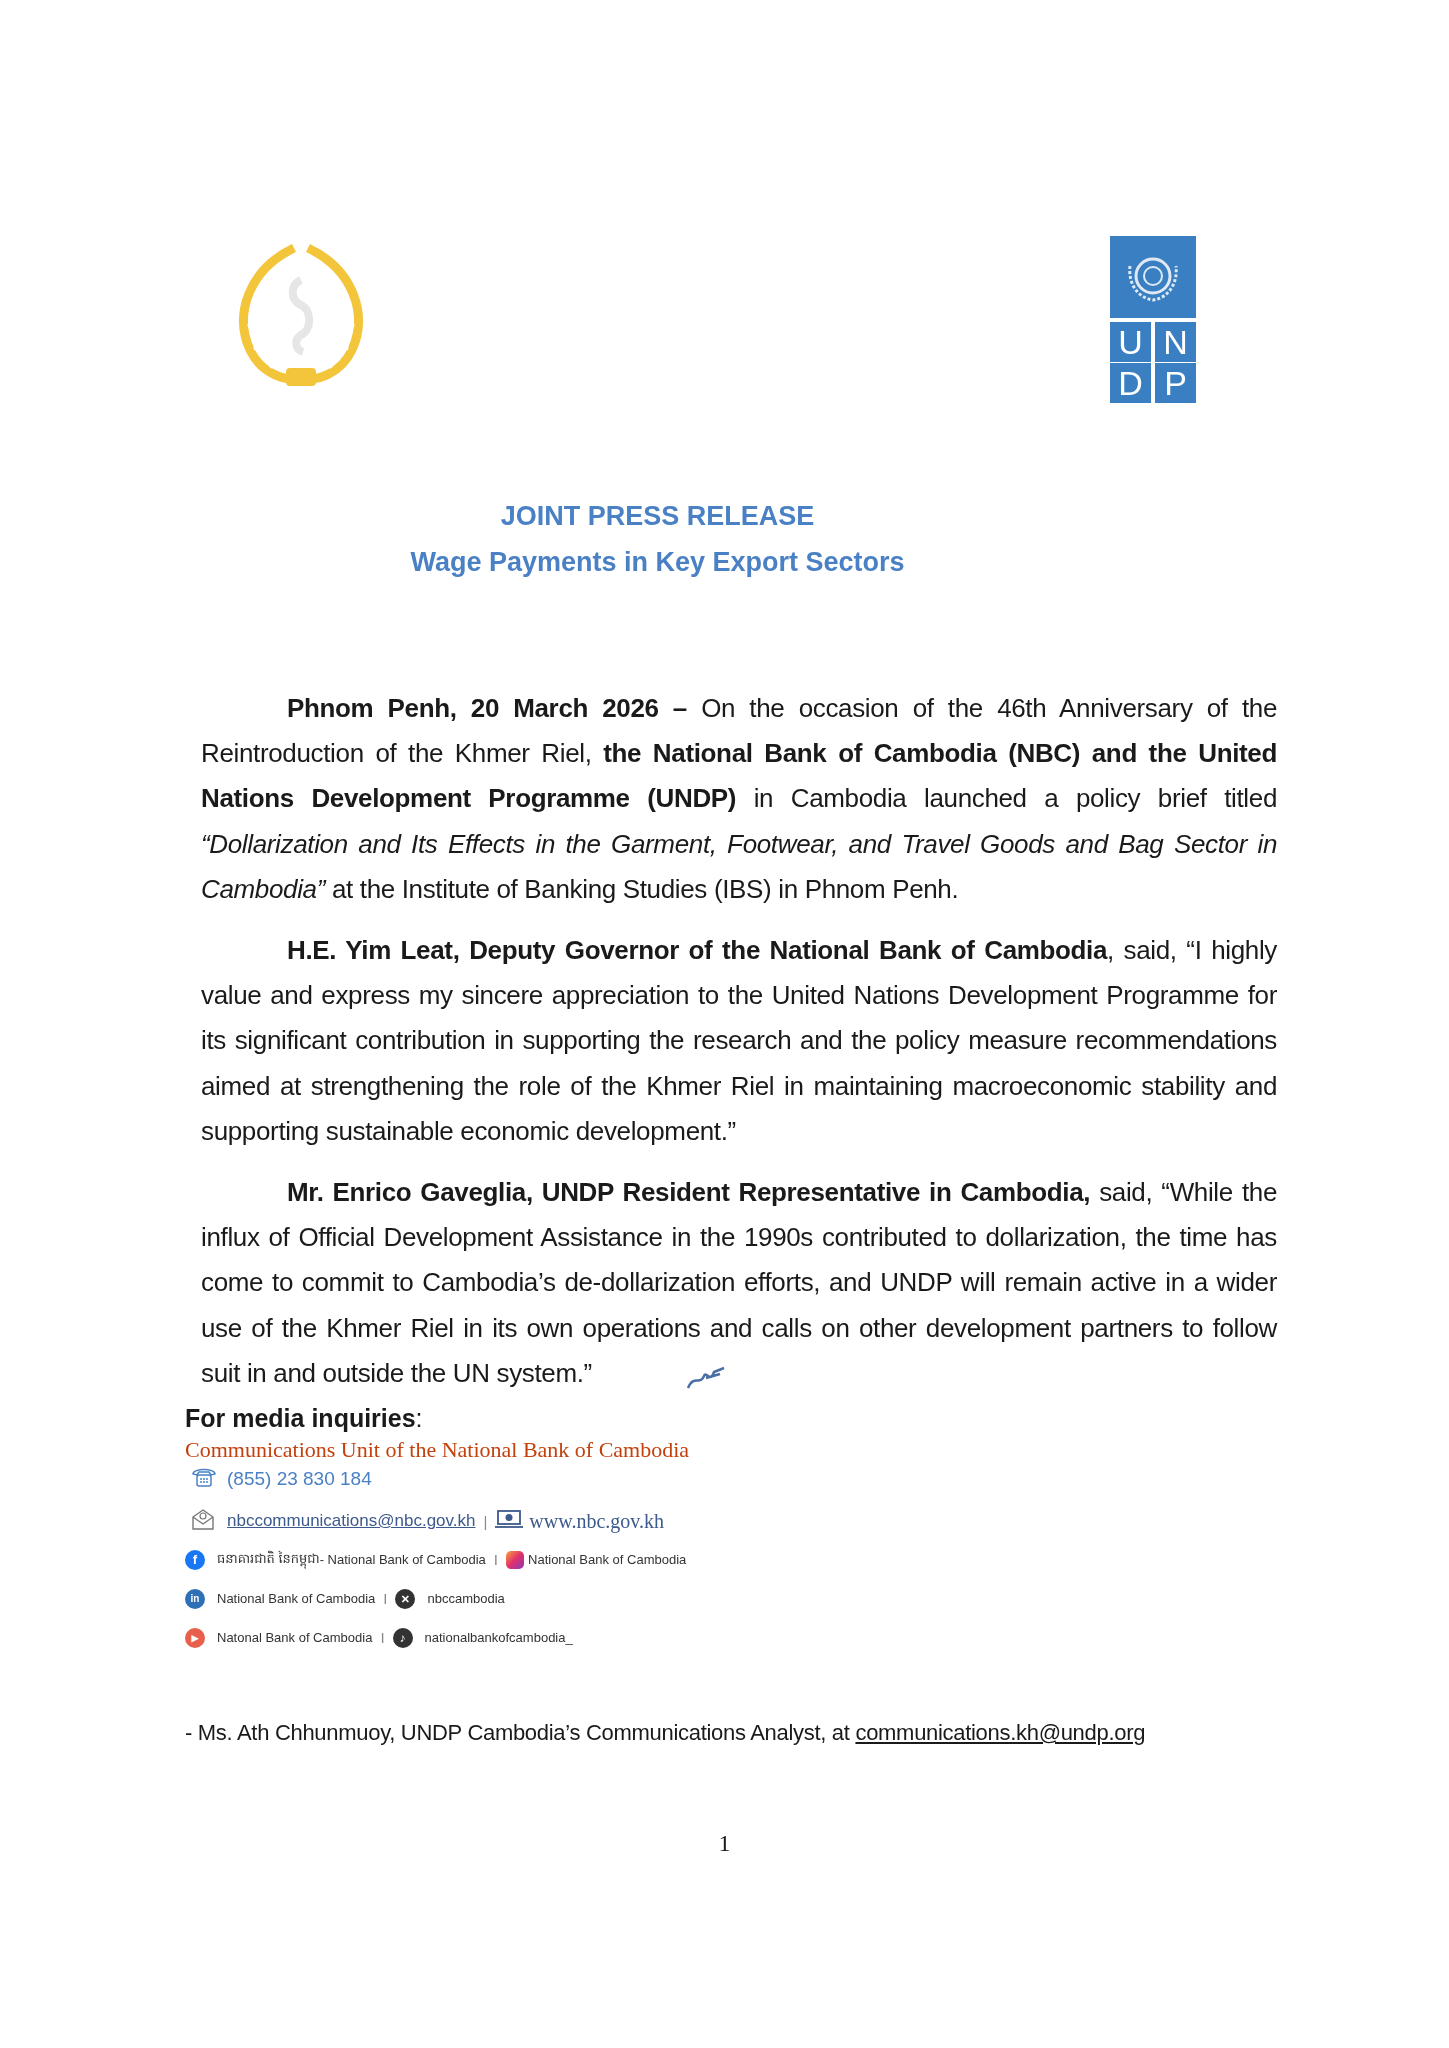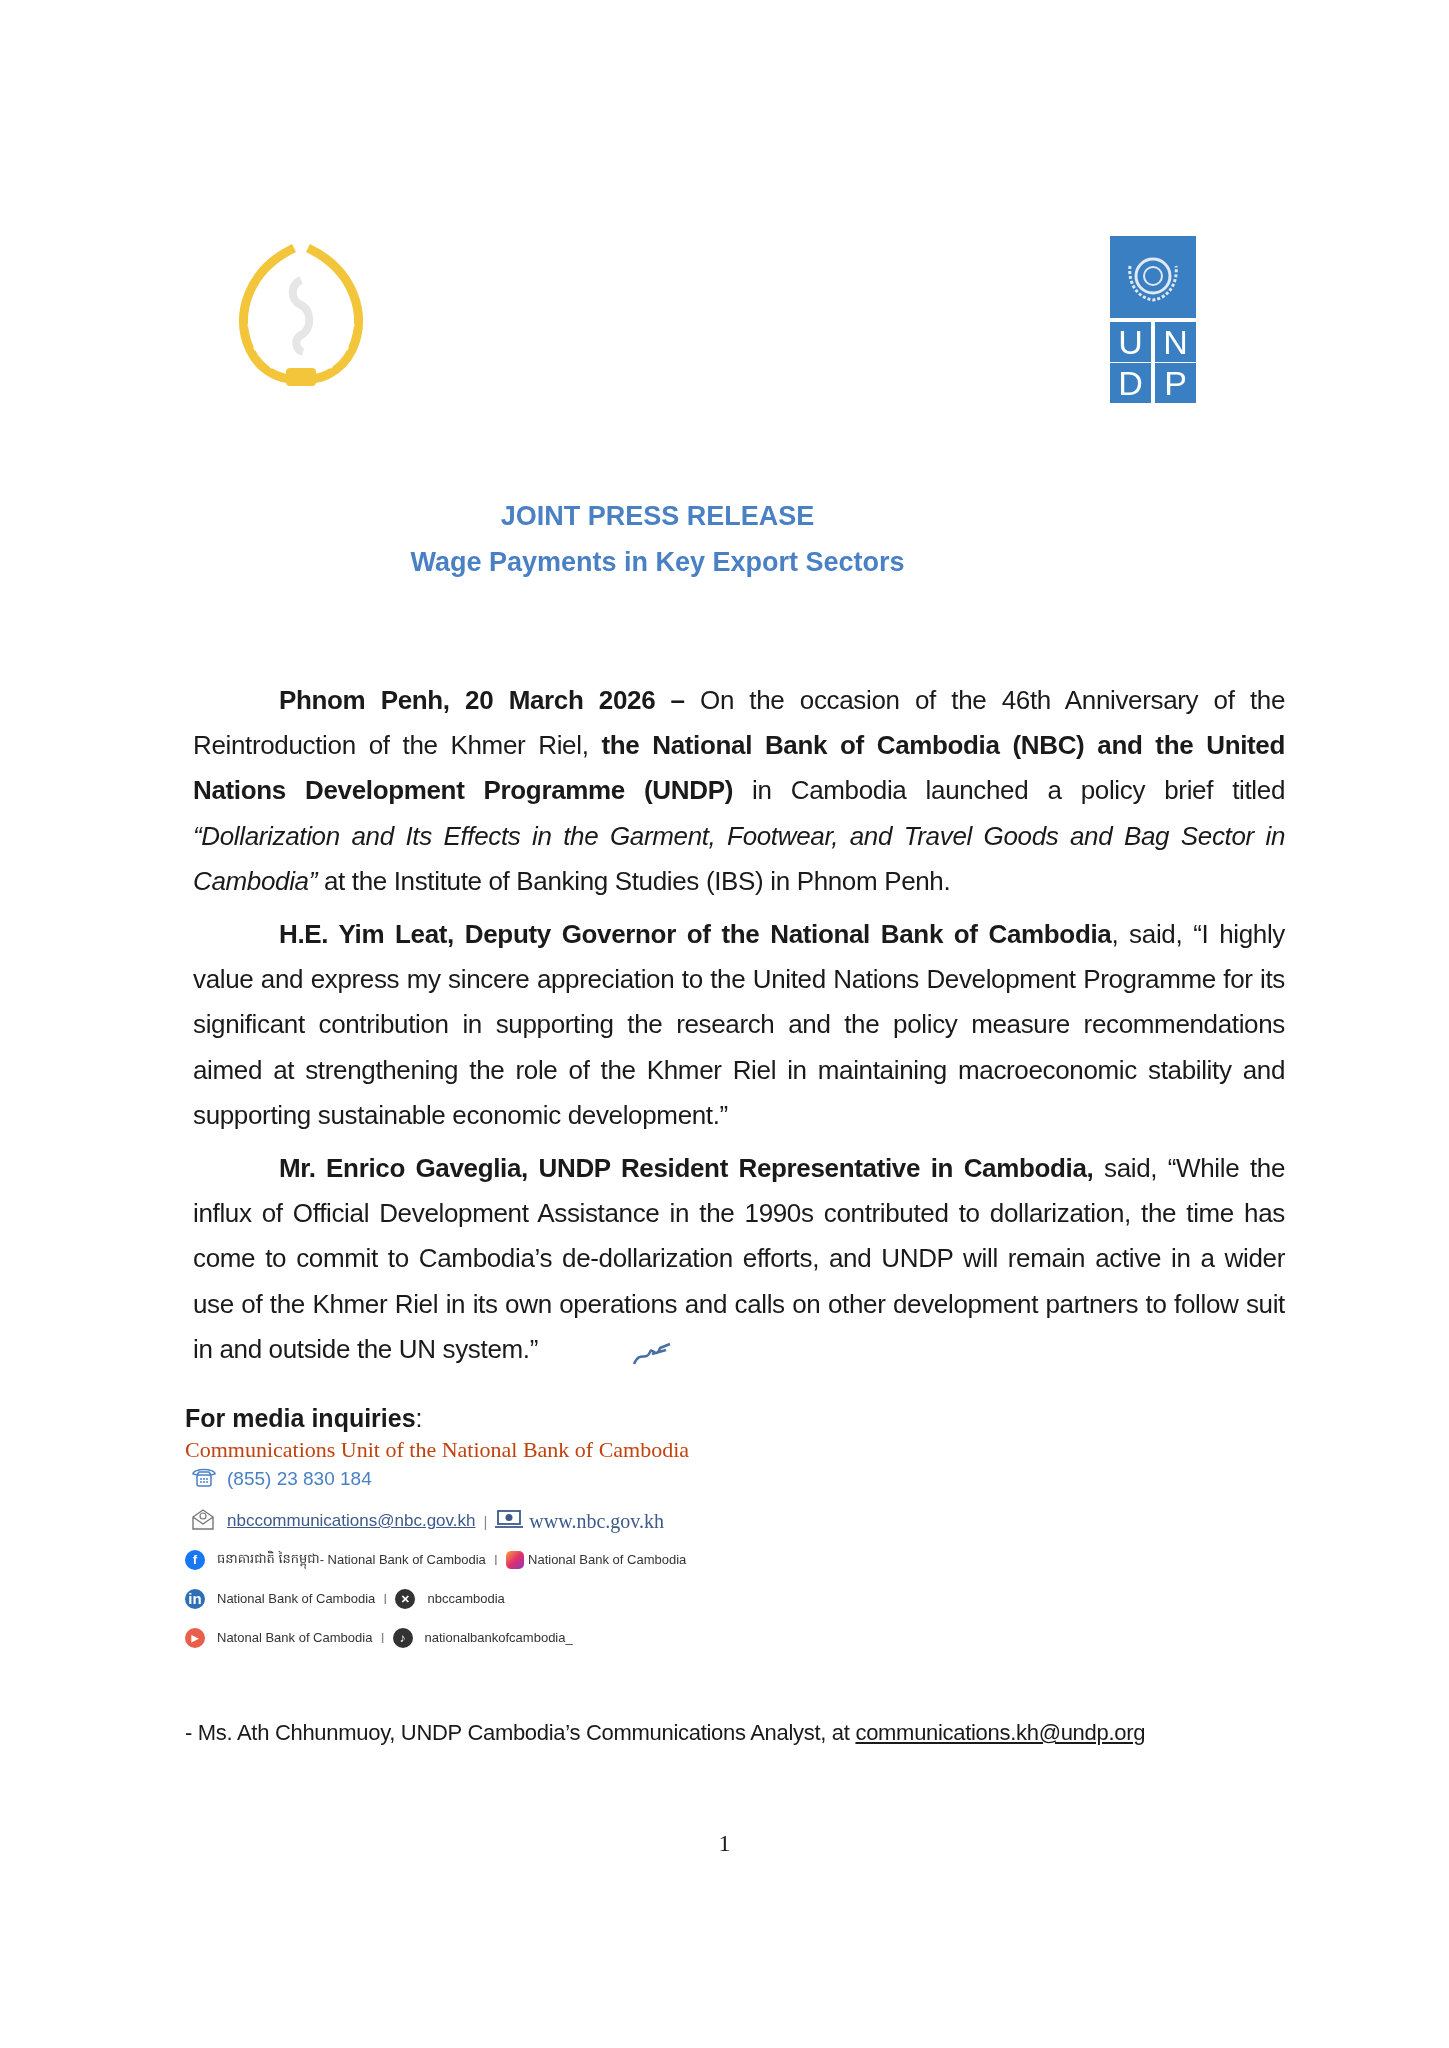--- a/index.html
+++ b/index.html
@@ -9,21 +9,21 @@
     }
     .logo-nbc { position: absolute; left: 228px; top: 240px; width: 146px; height: 150px; }
     .logo-undp { position: absolute; left: 1110px; top: 236px; width: 86px; height: 167px; }
     .undp-top { position: absolute; left: 0; top: 0; width: 86px; height: 82px; background: #3a7fc1; }
     .undp-cell { position: absolute; width: 41px; height: 40px; background: #3a7fc1; color: #fff;
       font-family: "Liberation Sans", sans-serif; font-size: 34px; line-height: 40px; text-align: center; }
     .title-block { position: absolute; left: 0; width: 1315px; top: 493px; text-align: center; color: #4a80c4; font-weight: bold; }
     .title-line { font-size: 27px; line-height: 46px; }
     .body-text { position: absolute; left: 185px; width: 1108px; top: 670px; font-size: 26px; line-height: 45.2px;
       text-align: justify; font-family: "Liberation Sans", sans-serif; letter-spacing: -0.35px; }
-    .para { margin: 8px; text-indent: 86px; }
+    .para { margin: 16px; text-indent: 86px; }
     .b { font-weight: bold; }
     .i { font-style: italic; }
     .sig { display: inline-block; vertical-align: middle; width: 44px; height: 28px; margin-left: 6px; }
     .media { position: absolute; left: 185px; top: 1400px; }
     .media-head { font-size: 25px; font-weight: bold; line-height: 36px; }
     .unit { font-family: "Liberation Serif", serif; font-size: 22px; color: #c2410c; line-height: 28px; }
     .row { display: flex; align-items: center; height: 30px; }
     .phone { font-size: 19px; color: #4a80c4; margin-left: 10px; }
     .email-row { margin-top: 8px; height: 38px; }
     .link { font-family: Liberation Sans, sans-serif; font-size: 17px; color: #3d5a8c; text-decoration: underline; }
@@ -132,21 +132,21 @@
   </div>
   <div class="social-row social">
     <span class="ico" style="background:#1877f2;">f</span>
     <span>ធនាគារជាតិ នៃកម្ពុជា</span>
     <span> - National Bank of Cambodia</span>
     <span class="sep">I</span>
     <span class="ico ico-sq" style="background:linear-gradient(135deg,#f9a23b,#e1306c,#8a3ab9);margin-right:4px;width:18px;height:18px;"></span>
     <span>National Bank of Cambodia</span>
   </div>
   <div class="social-row social">
-    <span class="ico" style="background:#2f6fb5;font-size:15px;">in</span>
+    <span class="ico" style="background:#2f6fb5;font-size:10px;">in</span>
     <span>National Bank of Cambodia</span>
     <span class="sep">I</span>
     <span class="ico" style="background:#333;font-size:11px;">✕</span>
     <span>nbccambodia</span>
   </div>
   <div class="social-row social">
     <span class="ico" style="background:#e8604c;font-size:9px;">▶</span>
     <span>Natonal Bank of Cambodia</span>
     <span class="sep">I</span>
     <span class="ico" style="background:#333;font-size:12px;">♪</span>

